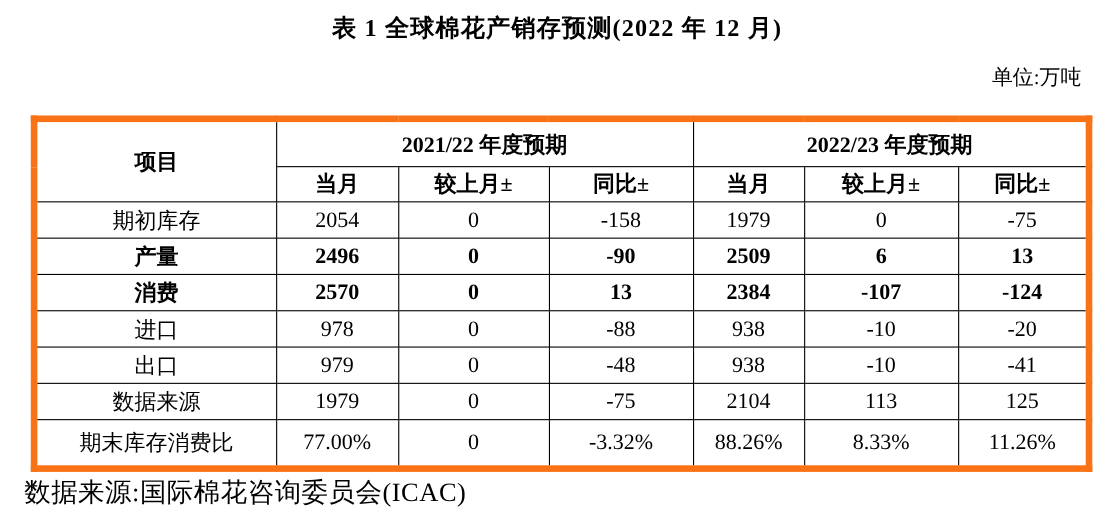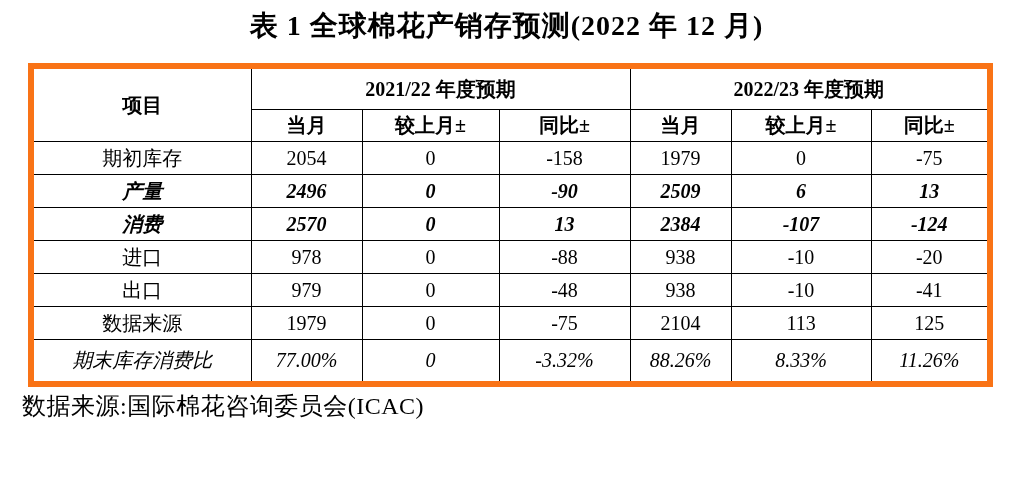--- a/index.html
+++ b/index.html
@@ -12,21 +12,21 @@
   .page {
     position: relative;
     width: 1013px;
     height: 480px;
     background: #ffffff;
     overflow: hidden;
   }
   .title {
     padding-top: 9px;
     text-align: center;
-    font-size: 28px;
+    font-size: 22px;
     font-weight: bold;
     line-height: 33px;
     letter-spacing: 1px;
   }
   .unit {
     margin-top: 15px;
     margin-right: 30px;
     text-align: right;
     font-size: 19px;
     line-height: 27px;
@@ -45,22 +45,22 @@
     vertical-align: middle;
     font-size: 20px;
     padding: 0 2px;
     overflow: hidden;
     white-space: nowrap;
   }
   table.forecast thead th { font-weight: bold; }
   tr.h1 th { height: 40px; }
   tr.h2 th { height: 31px; }
   tbody tr th, tbody tr td { height: 32px; font-weight: normal; }
-  tbody tr.last th, tbody tr.last td { height: 41px; font-style: italic; }
-  tbody tr.bold-row th, tbody tr.bold-row td { font-weight: bold; font-style: italic; }
+  tbody tr.last th, tbody tr.last td { height: 41px; }
+  tbody tr.bold-row th, tbody tr.bold-row td { font-weight: bold; }
   .col-item  { width: 220px; }
   .col-m1    { width: 111px; }
   .col-mom1  { width: 137px; }
   .col-yoy1  { width: 131px; }
   .col-m2    { width: 101px; }
   .col-mom2  { width: 140px; }
   .col-yoy2  { width: 119px; }
   .source {
     margin-top: 5px;
     margin-left: 22px;
@@ -69,20 +69,21 @@
     letter-spacing: 0.5px;
   }
 </style>
 </head>
 <body>
 
 <div class="page">
 
   <div class="title">表 1  全球棉花产销存预测(2022 年 12 月)</div>
 
+  <div class="unit">单位:万吨</div>
 
   <table class="forecast">
     <colgroup>
       <col class="col-item">
         <col class="col-m1">
         <col class="col-mom1">
         <col class="col-yoy1">
       <col class="col-m2">
         <col class="col-mom2">
         <col class="col-yoy2">

